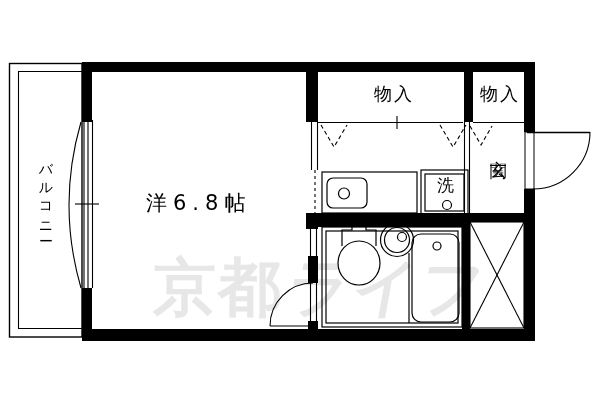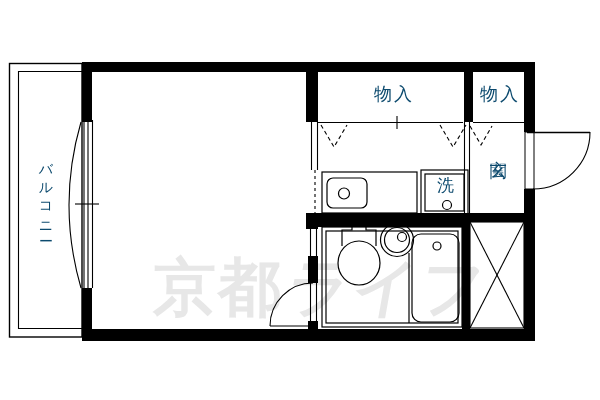--- a/index.html
+++ b/index.html
@@ -12,21 +12,21 @@
   }
   
   .watermark{
     position:absolute;left:153px;top:256px;z-index:1;
     font-size:63px;font-weight:700;line-height:1;
     color:#e7e7e7;white-space:nowrap;letter-spacing:2px;
     user-select:none;
   }
   .watermark .wm2{display:inline-block;transform:skewX(-10deg);margin-left:4px;}
   svg.plan{position:absolute;left:0;top:0;z-index:2;}
-  .lbl{position:absolute;z-index:3;color:#0c4a6e;line-height:1.1;white-space:nowrap;}
+  .lbl{position:absolute;z-index:3;color:#000000;line-height:1.1;white-space:nowrap;}
   
   .lbl-room{left:146px;top:192px;font-size:21px;letter-spacing:6px;}
   .lbl-balcony{left:38px;top:153px;font-size:14px;writing-mode:vertical-rl;letter-spacing:4px;}
   .lbl-closet-main{left:374px;top:84px;font-size:18px;letter-spacing:2px;}
   .lbl-closet-entry{left:480px;top:84px;font-size:18px;letter-spacing:2px;}
   .lbl-entrance{left:489px;top:147px;font-size:17px;writing-mode:vertical-rl;letter-spacing:3px;}
   .lbl-washer{left:437px;top:176px;font-size:17px;}
 </style>
 </head>
 <body>
@@ -133,18 +133,19 @@
       <line x1="524" y1="222" x2="470" y2="328"></line>
     </g>
 
     <g fill="none" stroke="#000" stroke-width="1.2">
       <rect x="525" y="132" width="9" height="57" stroke-width="1"></rect>
       <line x1="527" y1="132.5" x2="590" y2="132.5" stroke-width="1.5"></line>
       <path d="M590,132 A57,57 0 0 1 533,189" stroke-width="1.1"></path>
     </g>
   </svg>
 
+  <div class="lbl lbl-room">洋6.8帖</div>
   <div class="lbl lbl-balcony">バルコニー</div>
   <div class="lbl lbl-closet-main">物入</div>
   <div class="lbl lbl-closet-entry">物入</div>
   <div class="lbl lbl-entrance">玄関</div>
   <div class="lbl lbl-washer">洗</div>
 </div>
 
 </body></html>

